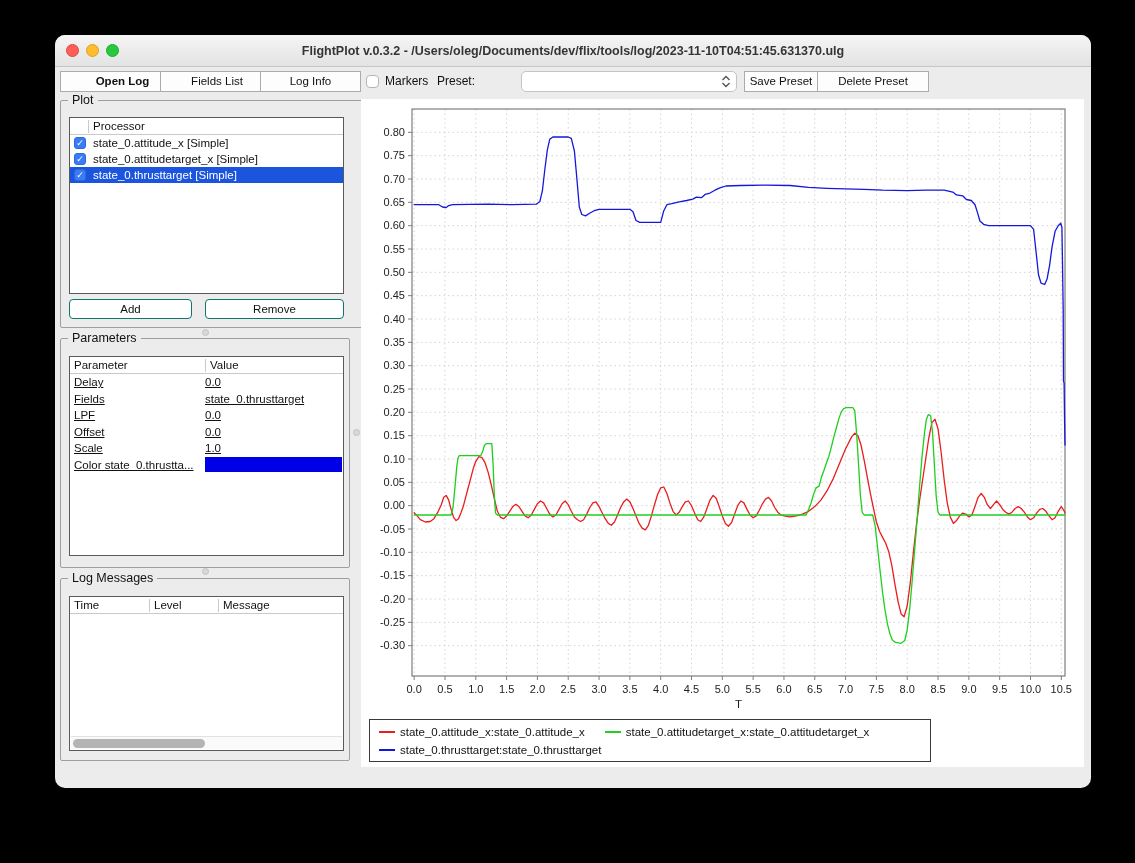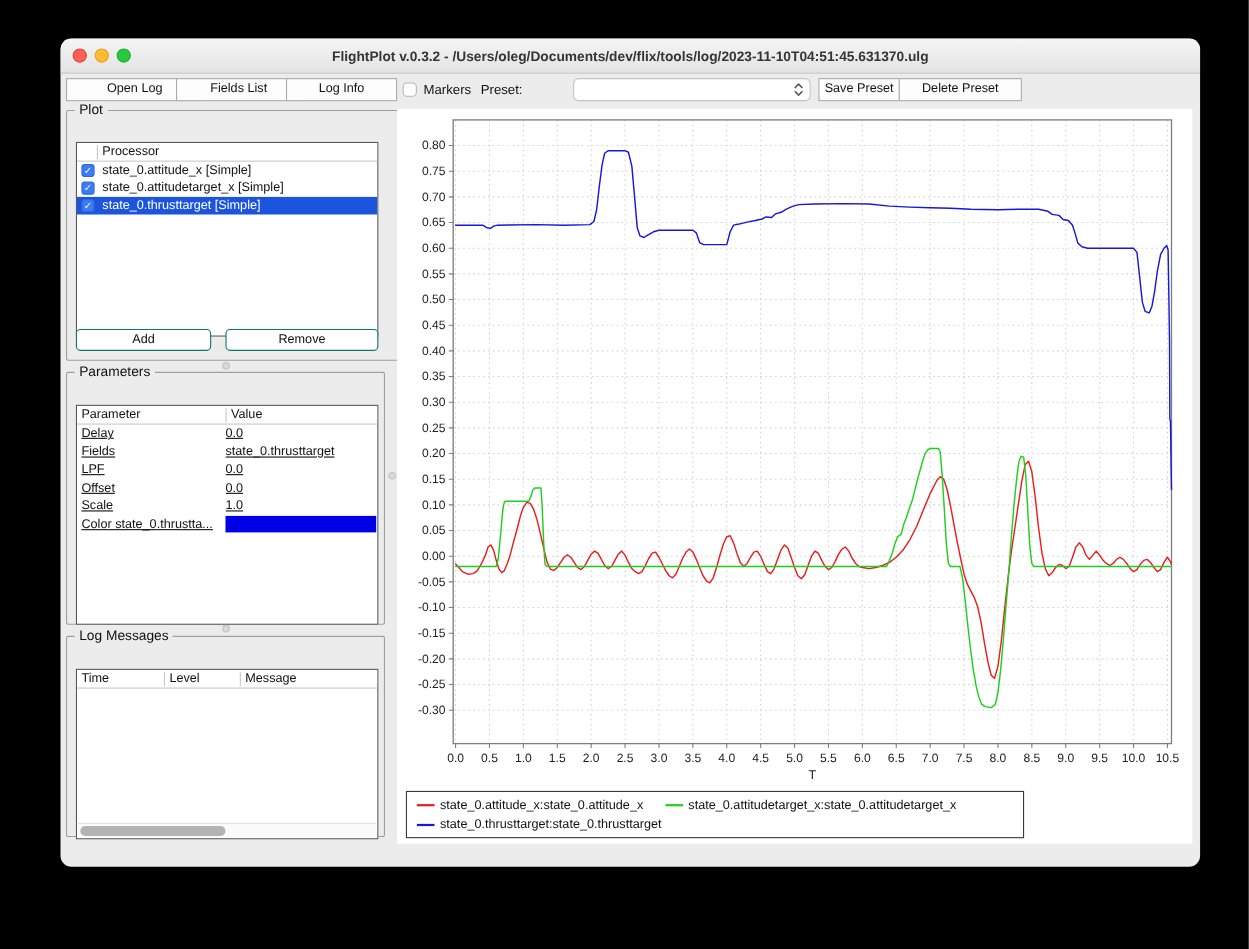--- a/index.html
+++ b/index.html
@@ -15,21 +15,21 @@
   .tl { position:absolute; top:9px; width:13px; height:13px; border-radius:50%; }
   .tl.red { left:11px; background:#ff5f57; border:1px solid #e0443e; }
   .tl.yellow { left:31px; background:#febc2e; border:1px solid #dea123; }
   .tl.green { left:51px; background:#28c840; border:1px solid #1dad2b; }
   .title-text { position:absolute; left:0; right:0; top:0; height:32px; line-height:32px;
                 text-align:center; font-size:12.5px; font-weight:bold; color:#353535; }
 
   
   .tb-btn { position:absolute; top:36px; height:21px; background:#fdfdfd; border:1px solid #ababab;
             font-size:11.5px; color:#111; text-align:center; line-height:19px; }
-  #btn-openlog { left:5px; width:125px; }
+  #btn-openlog { left:5px; width:125px;font-weight:bold; }
   #btn-fieldslist { left:105px; width:114px; }
   #btn-loginfo { left:205px; width:101px; }
   #markers-cb { position:absolute; left:311px; top:40px; width:13px; height:13px; background:#fff;
                 border:1px solid #b5b5b5; border-radius:4px; }
   .tb-label { position:absolute; top:36px; height:21px; line-height:21px; font-size:12px; color:#111; }
   #markers-label { left:330px; }
   #preset-label { left:382px; }
   #preset-combo { position:absolute; left:466px; top:36px; width:216px; height:21px; background:#fff;
                   border:1px solid #c4c4c4; border-radius:5px; }
   #preset-value { position:absolute; left:7px; top:0; height:19px; line-height:19px; font-size:11.5px; color:#222; }
@@ -38,21 +38,21 @@
   #btn-delete { left:762px; width:112px; }
 
   
   .group { position:absolute; border:1px solid #9f9f9f; border-radius:2px; }
   .group-title { position:absolute; top:-8px; left:7px; background:#ececec; padding:0 4px;
                  font-size:12.5px; color:#111; }
   #grp-plot   { left:5px;  top:65px;  width:308px; height:228px; }
   #grp-params { left:5px;  top:303px; width:290px; height:230px; }
   #grp-log    { left:5px;  top:543px; width:290px; height:183px; }
 
-  .swtable { position:absolute; background:#fff; border:1px solid #5a5a5a; overflow:hidden;margin-top:12px; }
+  .swtable { position:absolute; background:#fff; border:1px solid #5a5a5a; overflow:hidden; }
   #plot-table   { left:8px; top:16px;  width:275px; height:177px; }
   #params-table { left:8px; top:17px;  width:275px; height:200px; }
   #log-table    { left:8px; top:17px;  width:275px; height:155px; }
 
   .thead { height:17px; border-bottom:1px solid #c9c9c9; display:flex; align-items:center;
            font-size:11.5px; color:#111; background:#fff; }
   .th { padding-left:4px; white-space:nowrap; overflow:hidden; height:13px; line-height:13px; }
   .th + .th { border-left:1px solid #c9c9c9; }
 
   

